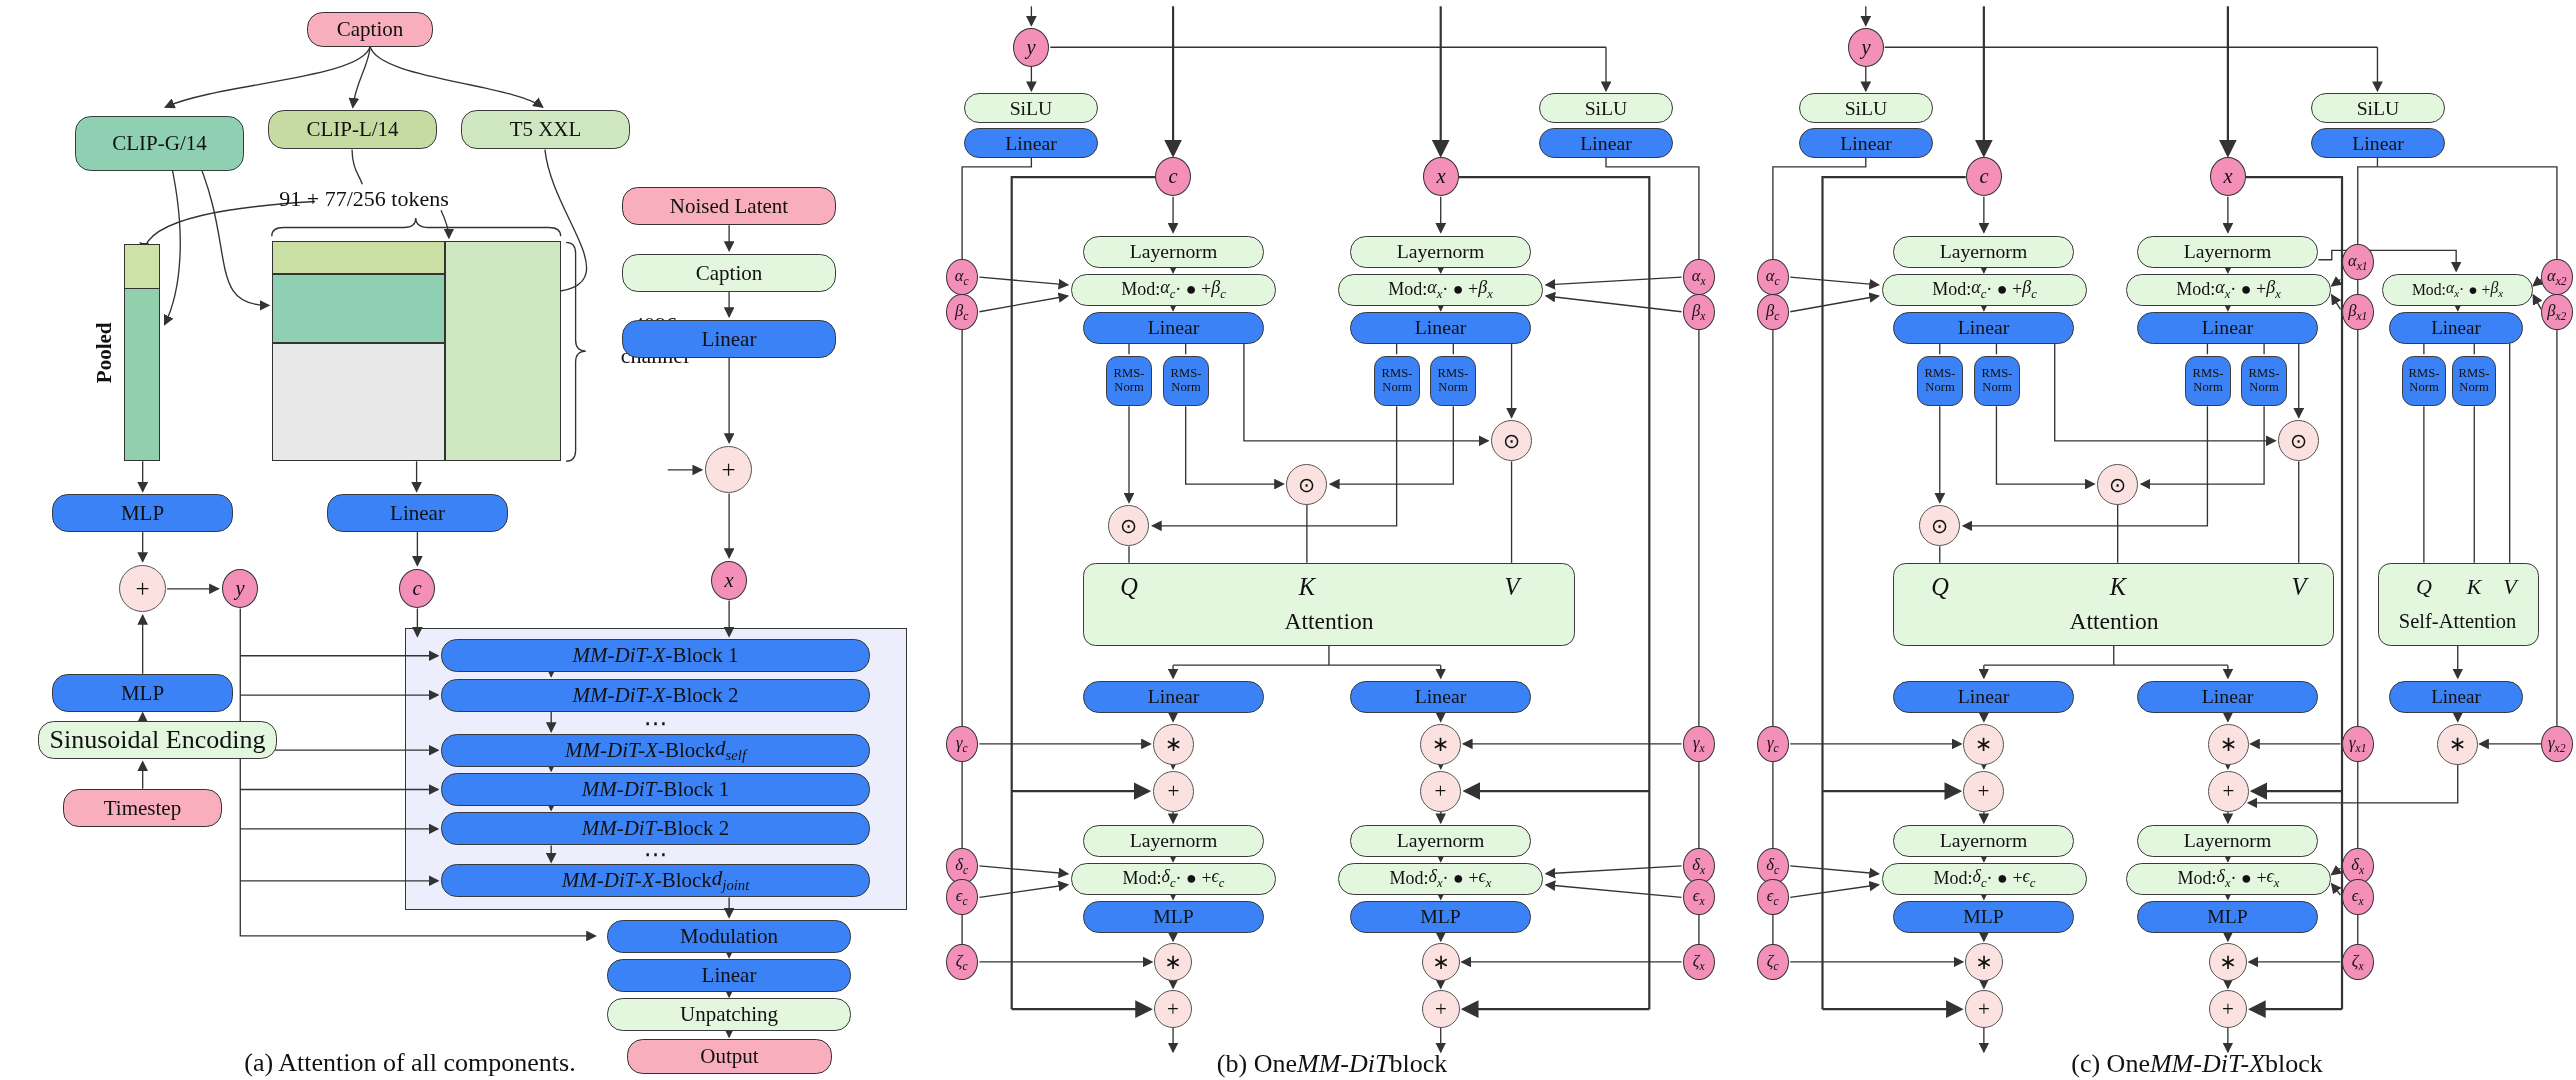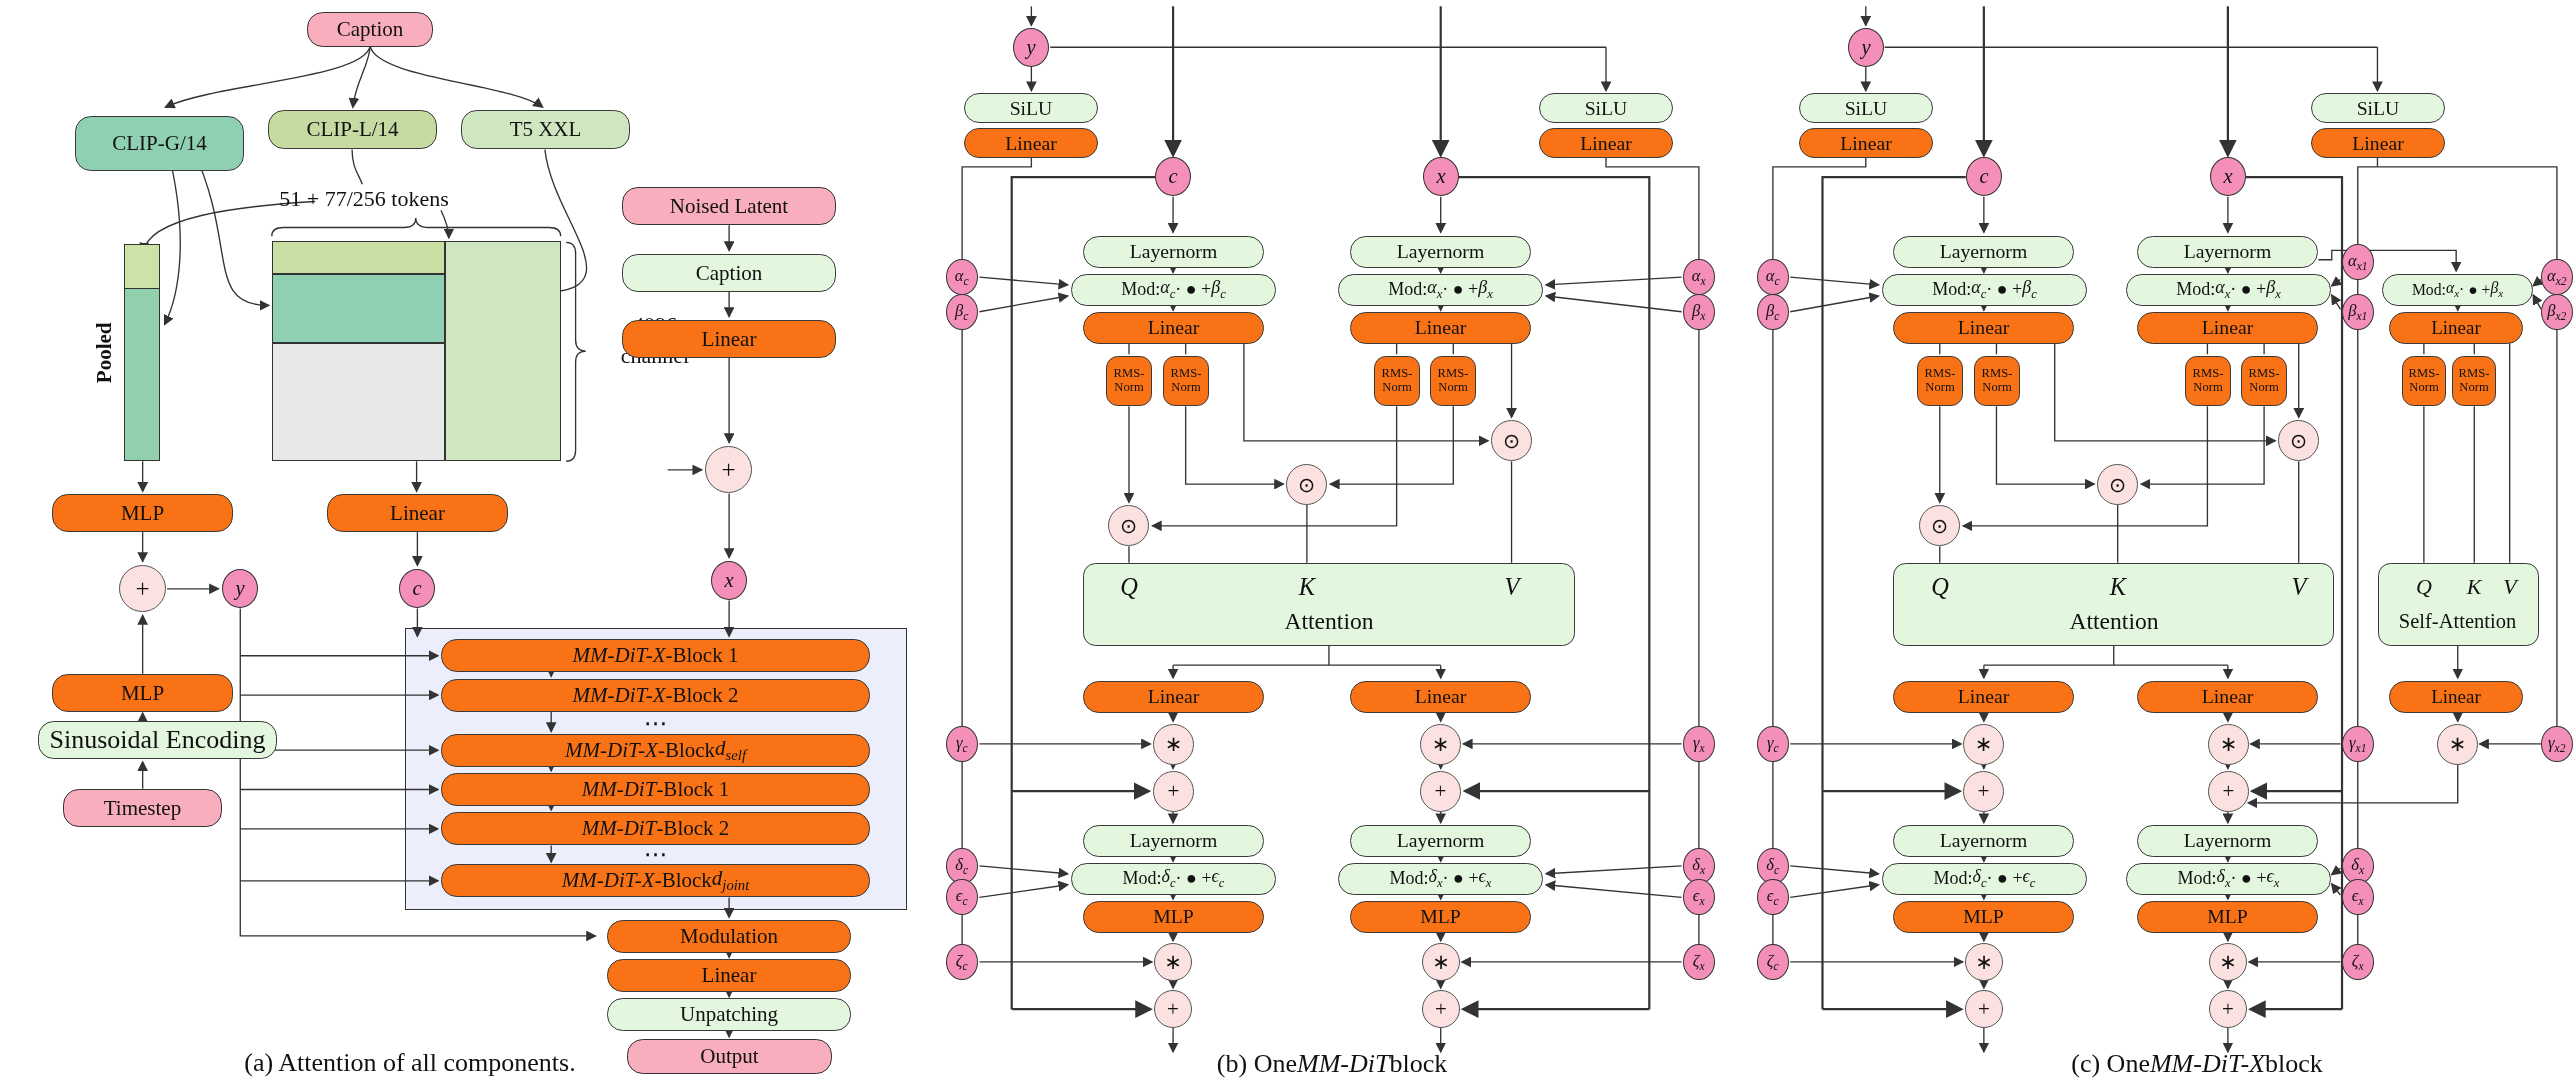--- a/index.html
+++ b/index.html
@@ -1,20 +1,20 @@
 <!DOCTYPE html>
 <html style="font-size:12.6px"><head>
 <meta charset="utf-8">
 <style>
   html,body{margin:0;padding:0;background:#fff;}
   .stage{position:relative;width:2576px;height:1080px;background:#fff;font-family:"Liberation Serif",serif;color:#111;overflow:hidden;}
   svg.wires{position:absolute;left:0;top:0;z-index:1;}
   .bx{position:absolute;box-sizing:border-box;border:1.3px solid #3a3a3a;border-radius:15.7px;display:flex;align-items:center;justify-content:center;font-size:21px;background:#E3E4F8;z-index:2;text-align:center;line-height:1.05;}
   .green{background:#E2F7DE;}
-  .lav{background:#f97316;}
+  .lav{background:#3b82f6;}
   .pinkbx{background:#F9AEBD;border-color:#333;}
   .teal{background:#8FD0B2;}
   .ygreen{background:#C5DBA1;}
   .ltgreen{background:#CEE7C1;}
   .big{border-radius:12.6px;}
   .cir{position:absolute;box-sizing:border-box;border:1.3px solid #333;border-radius:50%;display:flex;align-items:center;justify-content:center;background:#F48FB9;font-style:italic;font-size:20.5px;z-index:2;}
   .param{font-size:16.5px;}
   .op{position:absolute;box-sizing:border-box;border:1.3px solid #555;border-radius:50%;display:flex;align-items:center;justify-content:center;background:#FBE2E0;font-size:21px;z-index:2;font-style:normal;}
   .rms{font-size:12.6px;border-radius:11.8px;line-height:1.1;}
   .lbl{position:absolute;z-index:2;display:flex;align-items:center;justify-content:center;text-align:center;line-height:1.15;}
@@ -227,21 +227,21 @@
   <path d="M3122,820 L3122,861" marker-end="url(#ar)"></path>
   <path d="M3122,905 L3122,916" marker-end="url(#ar)"></path>
   <path d="M3122,971 L3122,1020 L2856,1020" marker-end="url(#ar)"></path>
 </g>
 </svg>
 
 <div class="bx pinkbx" style="left:307px;top:11.8px;width:126px;height:35px">Caption</div>
 <div class="bx teal" style="left:75px;top:116px;width:169px;height:55px">CLIP-G/14</div>
 <div class="bx ygreen" style="left:268px;top:110px;width:169px;height:39px">CLIP-L/14</div>
 <div class="bx ltgreen" style="left:461px;top:110px;width:169px;height:39px">T5 XXL</div>
-<div class="lbl" style="left:246px;top:186px;width:236px;height:25px;font-size:22px">51 + 77/256 tokens</div>
+<div class="lbl" style="left:246px;top:186px;width:236px;height:25px;font-size:22px">91 + 77/256 tokens</div>
 
 <div style="position:absolute;left:124px;top:244px;width:36px;height:217px;border:1.3px solid #333;box-sizing:border-box;z-index:2">
   <div style="position:absolute;left:0;top:0;width:100%;height:44px;background:#CDE2A6;border-bottom:1.3px solid #333;box-sizing:border-box"></div>
   <div style="position:absolute;left:0;top:44px;width:100%;height:171px;background:#92CFAD"></div>
 </div>
 <div class="lbl" style="left:57px;top:341px;width:94px;height:23.6px;font-size:21px;font-weight:600;transform:rotate(-90deg)">Pooled</div>
 
 <div style="position:absolute;left:272px;top:241px;width:289px;height:220px;z-index:2">
   <div class="mtxseg" style="left:0;top:0;width:173px;height:33px;background:#C9DFA3"></div>
   <div class="mtxseg" style="left:0;top:33px;width:173px;height:69px;background:#8FD0B2"></div>

